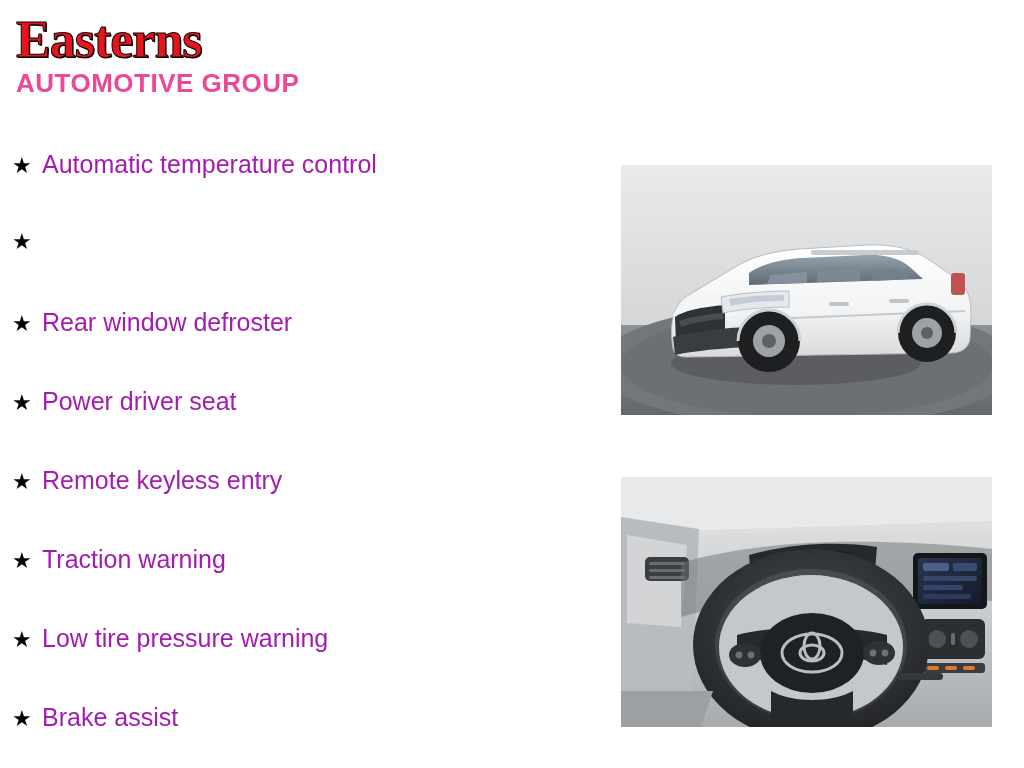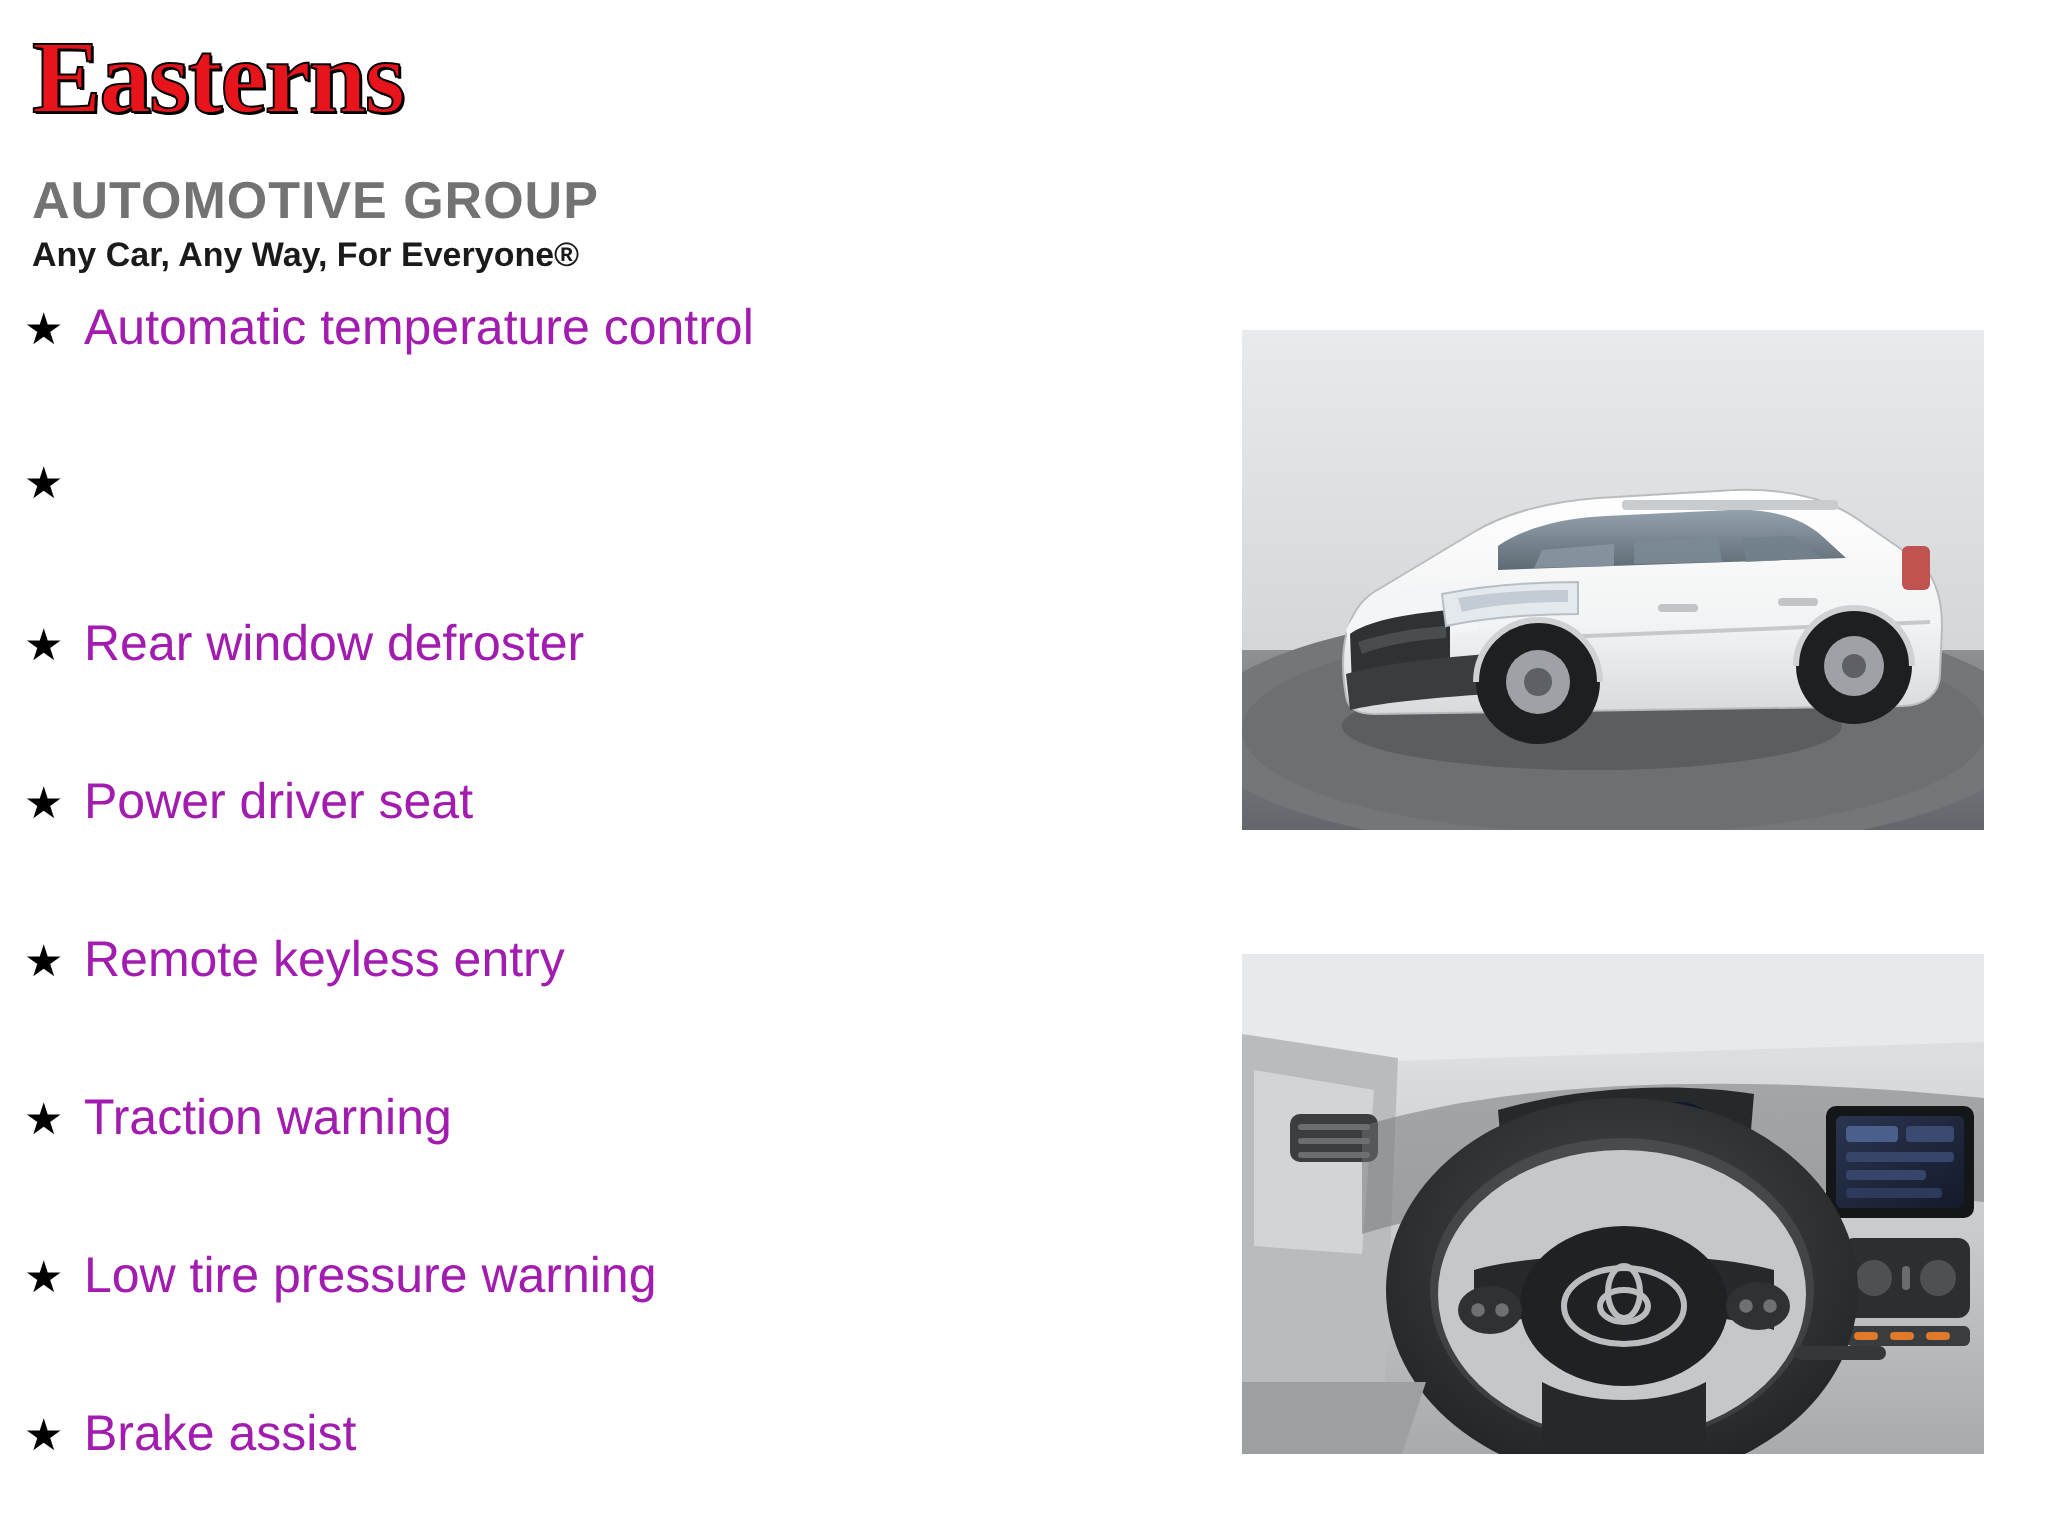--- a/index.html
+++ b/index.html
@@ -30,23 +30,23 @@
     color: #e8141c;
     letter-spacing: -1px;
     -webkit-text-stroke: 1px #000;
     text-shadow: 1px 1px 0 #000;
   }
   #logo-sub {
     font-family: "Liberation Sans", sans-serif;
     font-weight: bold;
     font-size: 26px;
     line-height: 30px;
-    color: #737373;
+    color: #ec4899;
     letter-spacing: 0.5px;
-    margin-top: 19px;
+    margin-top: 2px;
   }
   #logo-tag {
     font-family: "Liberation Sans", sans-serif;
     font-weight: bold;
     font-size: 17px;
     line-height: 20px;
     color: #1a1a1a;
     margin-top: 3px;
   }
 
@@ -95,21 +95,20 @@
     height: 250px;
   }
   .photo svg { display: block; width: 100%; height: 100%; }
 </style>
 </head>
 <body>
 
 <div id="logo-block">
   <div id="logo-word">Easterns</div>
   <div id="logo-sub">AUTOMOTIVE GROUP</div>
-  <div id="logo-tag">Any Car, Any Way, For Everyone®</div>
 </div>
 
 <div id="features">
 
   <div class="feature-row">
     <span class="bullet-star">★</span>
     <span class="feature-text">Automatic temperature control</span>
   </div>
 
   <div class="feature-row">

